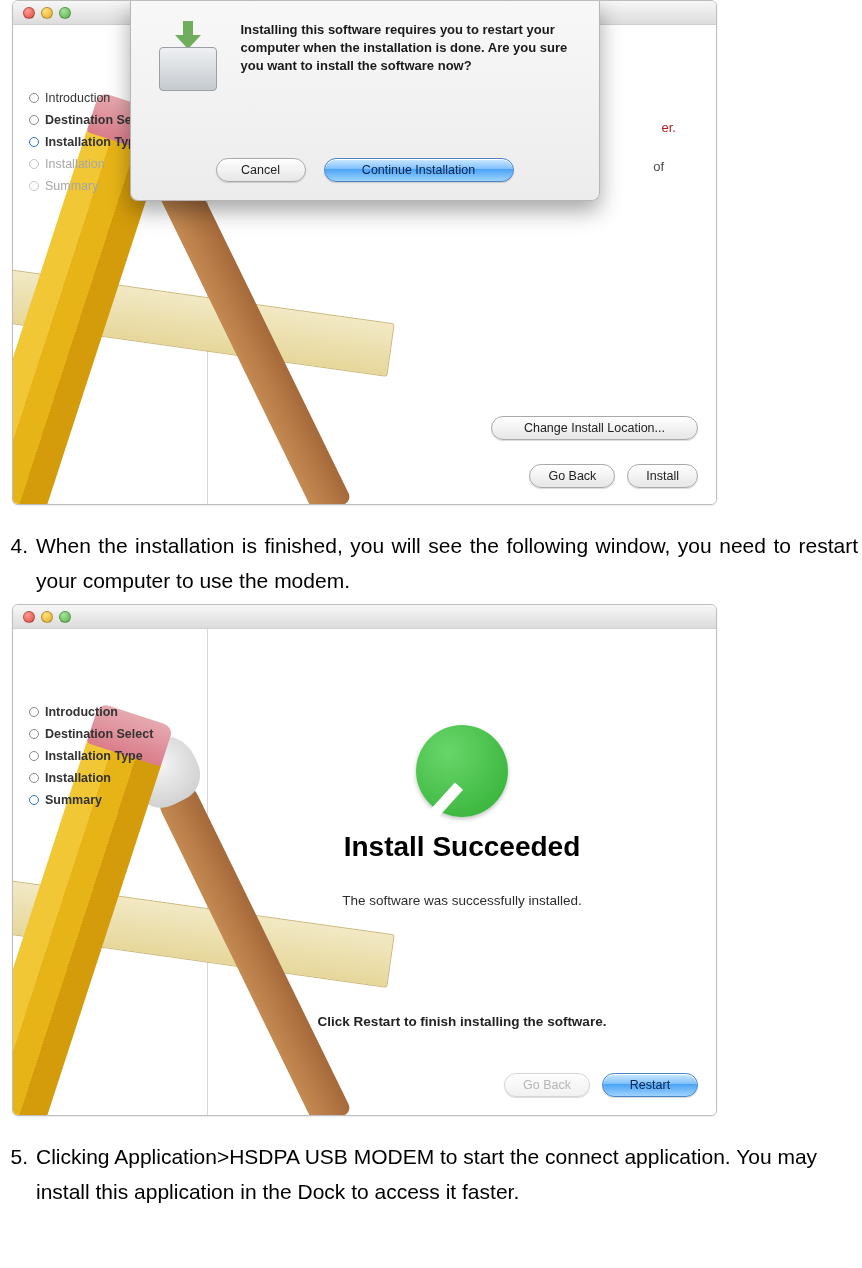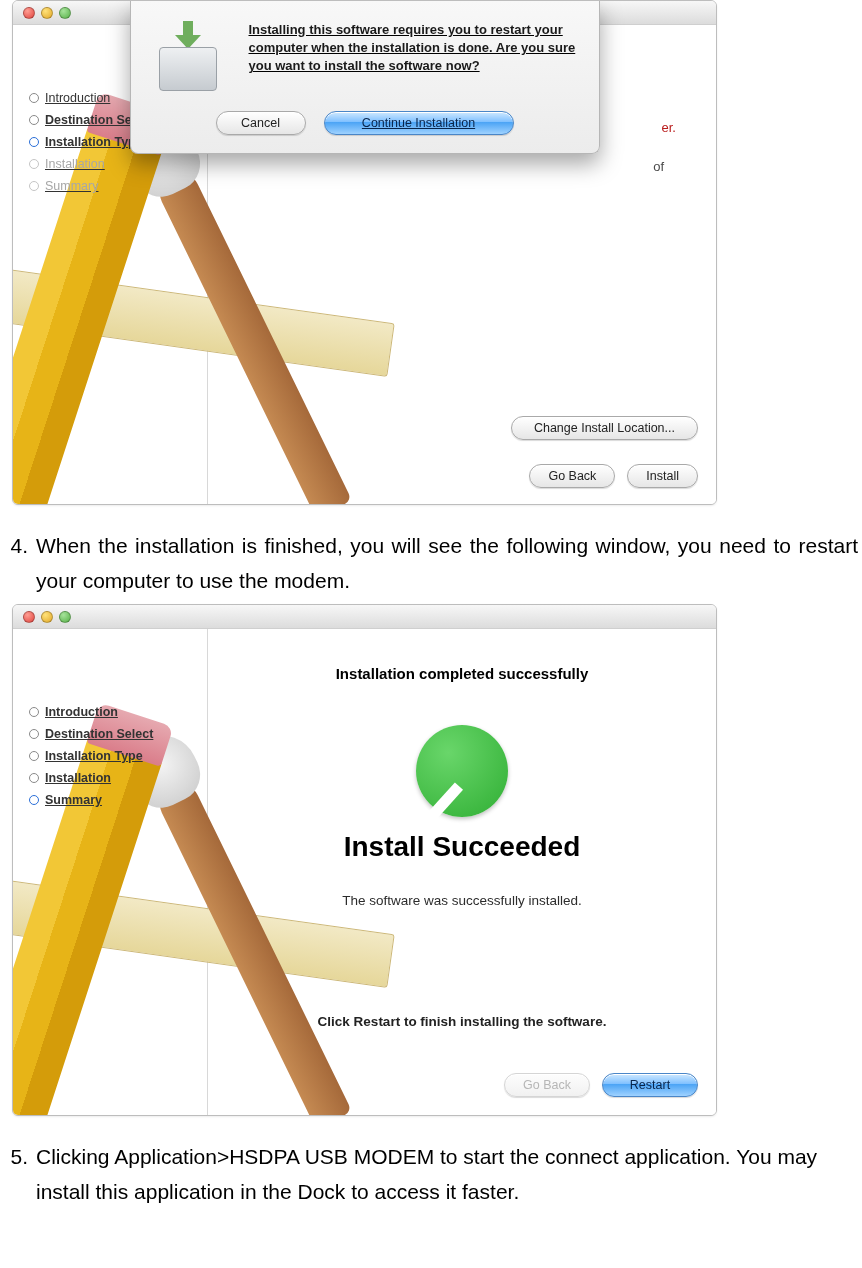--- a/index.html
+++ b/index.html
@@ -55,21 +55,20 @@
     height: 100%;
   }
   .sidebar {
     width: 194px;
     flex: 0 0 194px;
     padding: 62px 10px 10px 16px;
     font-size: 12.5px;
     color: #333;
     position: relative;
     z-index: 2;
-    text-decoration: underline;
   }
   .sidebar .step {
     display: flex;
     align-items: center;
     gap: 6px;
     padding: 4px 0;
   }
   .sidebar .step.bold { font-weight: bold; }
   .sidebar .step.dim  { color: #a7a7a7; }
   .bullet {
@@ -139,20 +138,21 @@
   .aqua-btn {
     display: inline-flex; align-items: center; justify-content: center;
     height: 24px; padding: 0 18px;
     border-radius: 12px;
     font-size: 12.5px;
     color: #222;
     background: linear-gradient(#ffffff,#e6e6e6);
     border: 1px solid #a9a9a9;
     box-shadow: inset 0 1px 0 #fff, 0 1px 1px rgba(0,0,0,0.15);
     cursor: pointer;
+    margin-top: 47px;
   }
   .aqua-btn.primary {
     color: #08244a;
     background: linear-gradient(#cfe9ff,#7fc0ff 45%,#4aa3f5 46%,#9fd2ff);
     border-color: #4a86c7;
   }
   .aqua-btn.disabled {
     color: #b6b6b6;
     background: linear-gradient(#fdfdfd,#f1f1f1);
     border-color: #d5d5d5;
@@ -183,21 +183,21 @@
     top: 0; left: 50%; transform: translateX(-50%);
     width: 470px;
     background: linear-gradient(#f8f8f8,#ececec);
     border: 1px solid #b6b6b6;
     border-top: none;
     border-radius: 0 0 8px 8px;
     box-shadow: 0 10px 22px rgba(0,0,0,0.35);
     padding: 20px 22px 18px 22px;
     z-index: 10;
   }
-  .sheet-body { display:flex; gap:26px;text-decoration:underline; }
+  .sheet-body { display:flex; gap:18px; }
   .hd-icon {
     width:70px; flex:0 0 70px; height:70px;
     position:relative;
   }
   .hd-icon .disk{
     position:absolute; bottom:0; left:6px; width:58px; height:44px;
     background: linear-gradient(#eef0f2,#c6cbd0);
     border:1px solid #9aa0a6; border-radius:4px;
   }
   .hd-icon .arrow{
@@ -294,40 +294,40 @@
         <span class="bullet dim"></span>
         <span>Summary</span>
       </div>
     </div>
 
     <div class="content-pane">
       <span class="txt1">er.</span>
       <span class="txt2">of</span>
 
       <div class="btn-row btn-change">
-        <button class="aqua-btn" style="padding:0 22px;">Change Install Location...</button>
+        <button class="aqua-btn" style="padding:0 32px;">Change Install Location...</button>
       </div>
       <div class="btn-row btn-goback">
         <button class="aqua-btn">Go Back</button>
         <button class="aqua-btn">Install</button>
       </div>
     </div>
   </div>
 
   <div class="sheet">
     <div class="sheet-body">
       <div class="hd-icon">
         <div class="arrow"></div>
         <div class="disk"></div>
       </div>
       <div class="sheet-text">Installing this software requires you to restart your computer when the installation is done. Are you sure you want to install the software now?</div>
     </div>
     <div class="sheet-buttons">
       <button class="aqua-btn" style="min-width:90px;">Cancel</button>
-      <button class="aqua-btn primary" style="min-width:190px;text-decoration:underline;">Continue Installation</button>
+      <button class="aqua-btn primary" style="min-width:190px;">Continue Installation</button>
     </div>
   </div>
 </div>
 
 <div class="doc-item">
   <div class="doc-num">4.</div>
   <div class="doc-text">When the installation is finished, you will see the following window, you need to restart your computer to use the modem.</div>
 </div>
 
 <div id="win2" class="mac-window">
@@ -362,21 +362,20 @@
         <span class="bullet"></span>
         <span>Installation</span>
       </div>
       <div class="step bold">
         <span class="bullet active"></span>
         <span>Summary</span>
       </div>
     </div>
 
     <div class="content-pane">
-      <div class="hdr">Installation completed successfully</div>
       <div class="check-badge"></div>
       <div class="big">Install Succeeded</div>
       <div class="sub">The software was successfully installed.</div>
       <div class="sub2">Click Restart to finish installing the software.</div>
 
       <div class="btn-row btn-row2">
         <button class="aqua-btn disabled">Go Back</button>
         <button class="aqua-btn primary" style="min-width:96px;">Restart</button>
       </div>
     </div>

